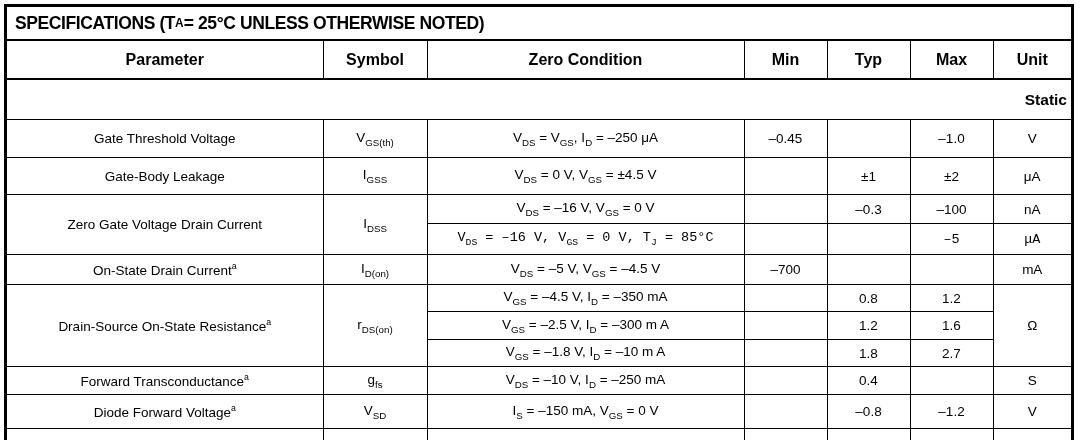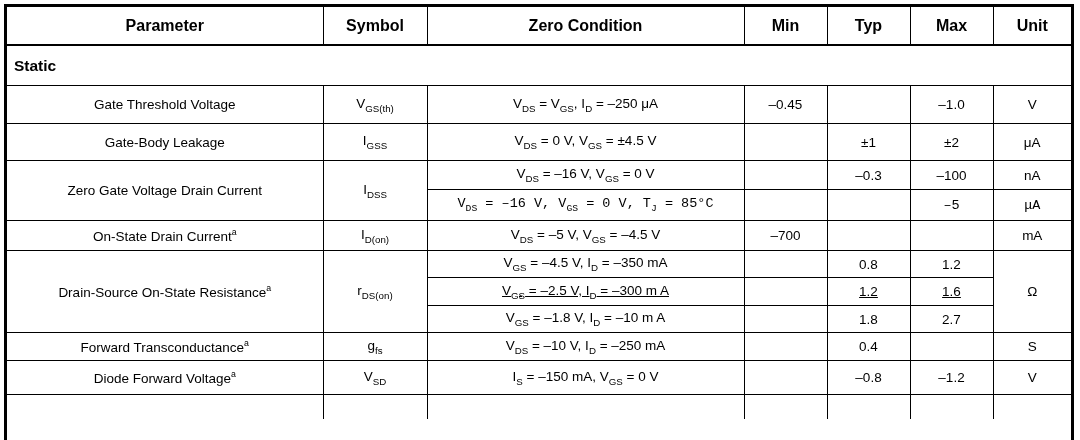--- a/index.html
+++ b/index.html
@@ -54,21 +54,21 @@
   table.spec tr > *:first-child { border-left: none; }
   table.spec tr > *:last-child  { border-right: none; }
   table.spec tr.head th {
     border-top: none;
     border-bottom: 2px solid #000;
     font-size: 16px;
     font-weight: bold;
     height: 37px;
   }
   tr.section td {
-    text-align: left;
+    text-align: right;
     font-weight: bold;
     font-size: 15.5px;
     padding-left: 7px;
     height: 39px;
     border-left: none;
     border-right: none;
   }
   td.param {
     text-align: left;
     padding-left: 7px;
@@ -76,31 +76,32 @@
   }
   td.sym { font-size: 14px; }
   sub { font-size: 0.72em; letter-spacing: 0; }
   sup { font-size: 0.65em; vertical-align: super; }
   tr.r0 { height: 38px; }
   tr.r1 { height: 37px; }
   tr.r2 { height: 29px; }
   tr.r3 { height: 31px; font-family: Liberation Mono, monospace; }
   tr.r4 { height: 30px; }
   tr.r5 { height: 27px; }
-  tr.r6 { height: 28px; text-decoration: underline; }
+  tr.r6 { height: 28px; }
   tr.r7 { height: 27px; padding-left: 32px; }
   tr.r8 { height: 28px; }
   tr.r9 { height: 34px; }
   tr.stub { height: 24px; }
   tr.stub td { border-bottom: none; }
 </style>
 </head>
 <body>
 
 <div class="spec-wrap">
+  <div class="spec-title">SPECIFICATIONS (T<sub>A</sub> = 25°C UNLESS OTHERWISE NOTED)</div>
   <table class="spec">
     <colgroup>
       <col style="width:316px">
       <col style="width:104px">
       <col style="width:317px">
       <col style="width:83px">
       <col style="width:83px">
       <col style="width:83px">
       <col>
     </colgroup>

